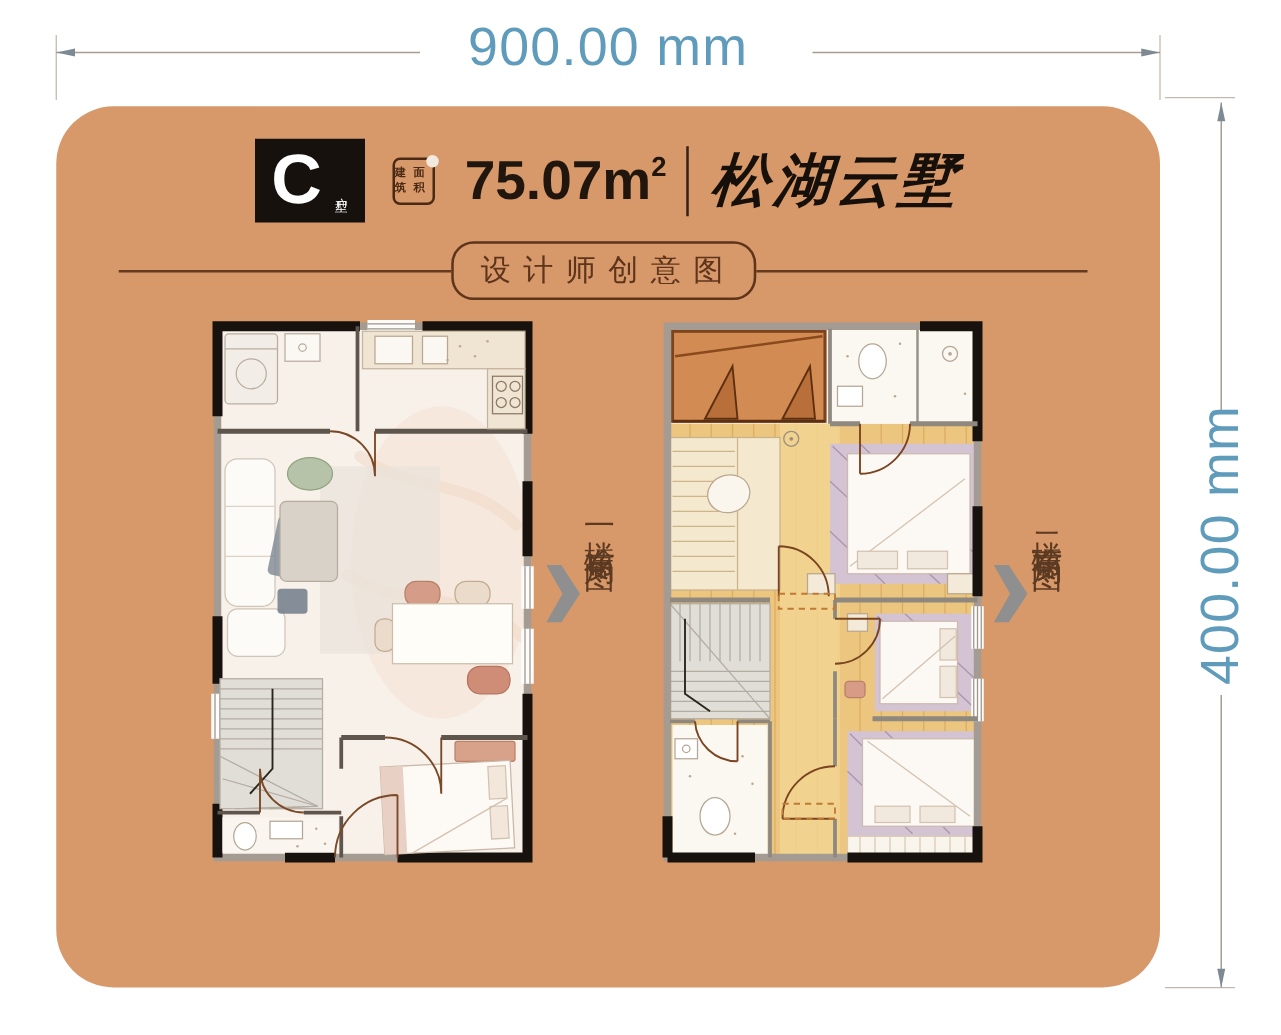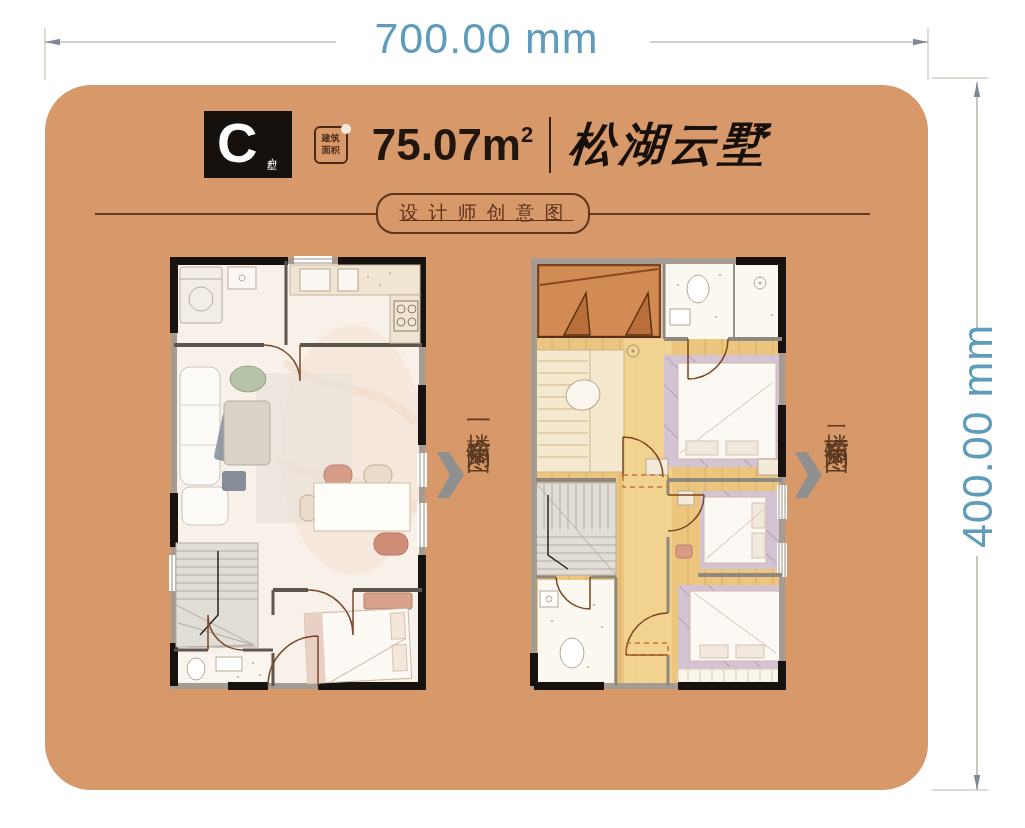--- a/index.html
+++ b/index.html
@@ -17,35 +17,35 @@
   .card{position:absolute;left:45px;top:85px;width:883px;height:705px;
         background:#d7986a;border-radius:46px;}
 
   
   .hdr{position:absolute;left:0;top:26px;width:100%;display:flex;align-items:center;justify-content:center;}
   .unit-box{width:88px;height:67px;background:#16110c;display:flex;align-items:center;justify-content:center;}
   .unit-letter{color:#fff;font-size:56px;font-weight:bold;line-height:1;margin-top:-4px;}
   .unit-suffix{writing-mode:vertical-rl;text-orientation:upright;color:#fff;font-size:10px;
                letter-spacing:2px;margin-left:7px;margin-top:14px;}
   .badge{position:relative;width:30px;height:34px;border:2px solid #4a2a14;border-radius:6px;
-         margin-left:22px;display:flex;flex-direction:column;align-items:center;justify-content:center;
+         margin-left:22px;display:flex;flex-direction:row;align-items:center;justify-content:center;
          color:#4a2a14;font-size:9px;line-height:1.3;font-weight:bold;}
   .badge-dot{position:absolute;top:-4px;right:-5px;width:10px;height:10px;border-radius:50%;
              background:#f3e9dd;}
   .area{margin-left:24px;font-size:44px;font-weight:bold;color:#20160d;letter-spacing:0px;}
   .area sup{font-size:22px;position:relative;top:-2px;}
   .hdr-div{width:2px;height:56px;background:#32221660;background:#32221a;margin:0 18px 0 16px;}
   .proj-name{font-family:"DejaVu Serif","Liberation Serif",serif;font-style:italic;font-weight:bold;
              font-size:46px;color:#17100a;letter-spacing:4px;transform:skewX(-4deg);}
 
   
   .subtitle{position:absolute;left:50px;right:58px;top:108px;display:flex;align-items:center;}
   .sub-line{flex:1;height:2px;background:#653a1e;}
   .sub-box{border:2.5px solid #5e341b;border-radius:18px;padding:5px 14px 6px 22px;
-           font-size:19px;letter-spacing:10px;color:#5e341b;white-space:nowrap;font-weight:500;text-decoration:underline;}
+           font-size:24px;letter-spacing:10px;color:#5e341b;white-space:nowrap;font-weight:500;}
 
   
   .plan{position:absolute;top:170px;}
   .plan1{left:123px;}
   .plan2{left:483px;}
 
   .chev{position:absolute;top:367px;width:27px;height:46px;}
   .chev1{left:392px;}
   .chev2{left:750px;}
   .floor-label{position:absolute;top:322px;writing-mode:vertical-rl;text-orientation:upright;
@@ -74,21 +74,21 @@
       <line x1="977" y1="82" x2="977" y2="328"></line>
       <line x1="977" y1="556" x2="977" y2="790"></line>
     </g>
     <g fill="#7d8a93">
       <polygon points="45,42 60,38.8 60,45.2"></polygon>
       <polygon points="928,42 913,38.8 913,45.2"></polygon>
       <polygon points="977,82 973.8,97 980.2,97"></polygon>
       <polygon points="977,790 973.8,775 980.2,775"></polygon>
     </g>
   </svg>
-  <div class="dim-h">700.00 mm</div>
+  <div class="dim-h">900.00 mm</div>
   <div class="dim-v">400.00 mm</div>
 
   <div class="card">
 
     <div class="hdr">
       <div class="unit-box">
         <span class="unit-letter">C</span>
         <span class="unit-suffix">户型</span>
       </div>
       <div class="badge">

